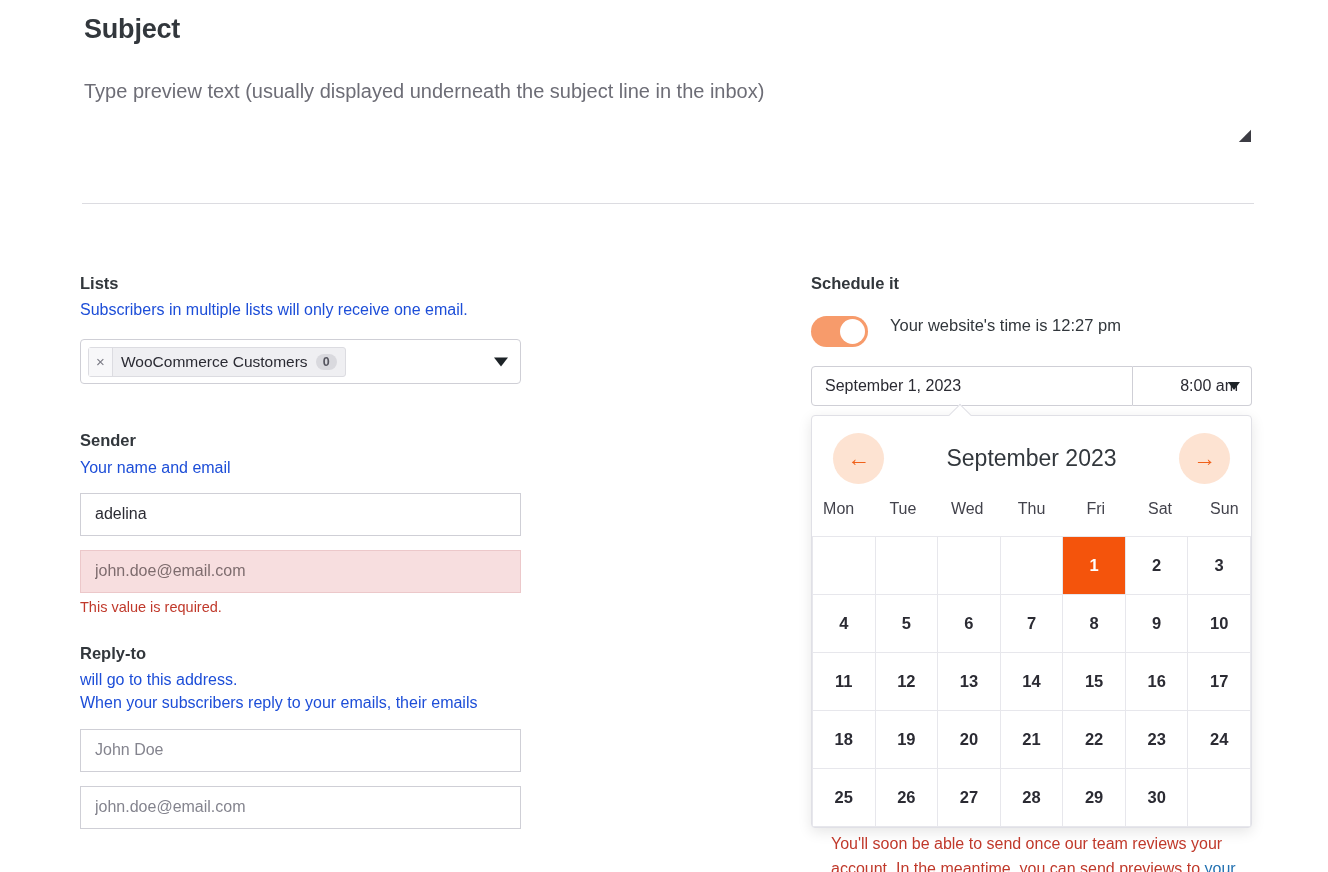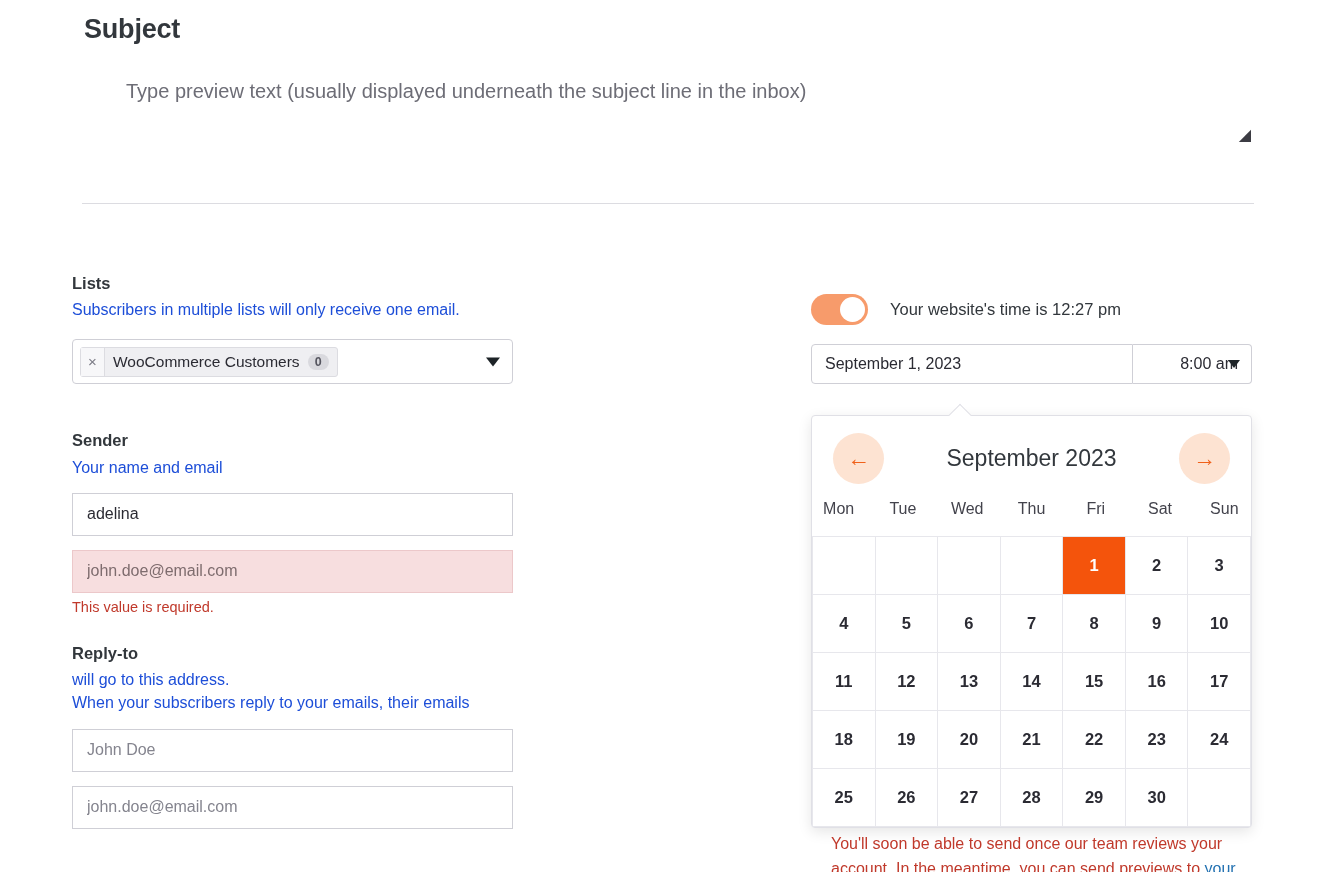--- a/index.html
+++ b/index.html
@@ -31,21 +31,20 @@
     letter-spacing: -0.2px;
   }
 
   .preview-text {
     position: absolute;
     left: 84px;
     top: 80px;
     font-size: 20px;
     color: #6d6d76;
     font-weight: 400;
-    margin-left: 42px;
   }
 
   .resize-handle {
     position: absolute;
     left: 1236px;
     top: 126px;
     width: 18px;
     height: 18px;
     color: #3c3c43;
     font-size: 16px;
@@ -59,21 +58,21 @@
     left: 82px;
     top: 203px;
     width: 1172px;
     height: 1px;
     background: #dcdce1;
   }
 
   
   .left-col {
     position: absolute;
-    left: 72px;
+    left: 80px;
     top: 272px;
     width: 560px;
   }
 
   .field-label {
     font-size: 16.5px;
     font-weight: bold;
     color: #32373c;
     margin: 0 0 4px 0;
     line-height: 1.35;
@@ -179,21 +178,20 @@
   
   .right-col {
     position: absolute;
     left: 811px;
     top: 272px;
     width: 470px;
   }
 
   .toggle-row {
     display: flex;
-    align-items: center;
     margin-top: 22px;
   }
   .toggle {
     width: 57px;
     height: 31px;
     border-radius: 16px;
     background: #f79b6b;
     position: relative;
     flex: none;
   }
@@ -390,20 +388,21 @@
 
       <input class="text-input" type="text" placeholder="John Doe" style="">
 
       <input class="text-input" type="text" placeholder="john.doe@email.com" style="">
     </div>
 
   </div>
 
   <div class="right-col">
 
+    <div class="field-label">Schedule it</div>
 
     <div class="toggle-row">
       <div class="toggle">
         <div class="knob"></div>
       </div>
       <div class="toggle-text">Your website's time is 12:27 pm</div>
     </div>
 
     <div class="date-row">
       <input class="date-input" type="text" value="September 1, 2023" style="">

